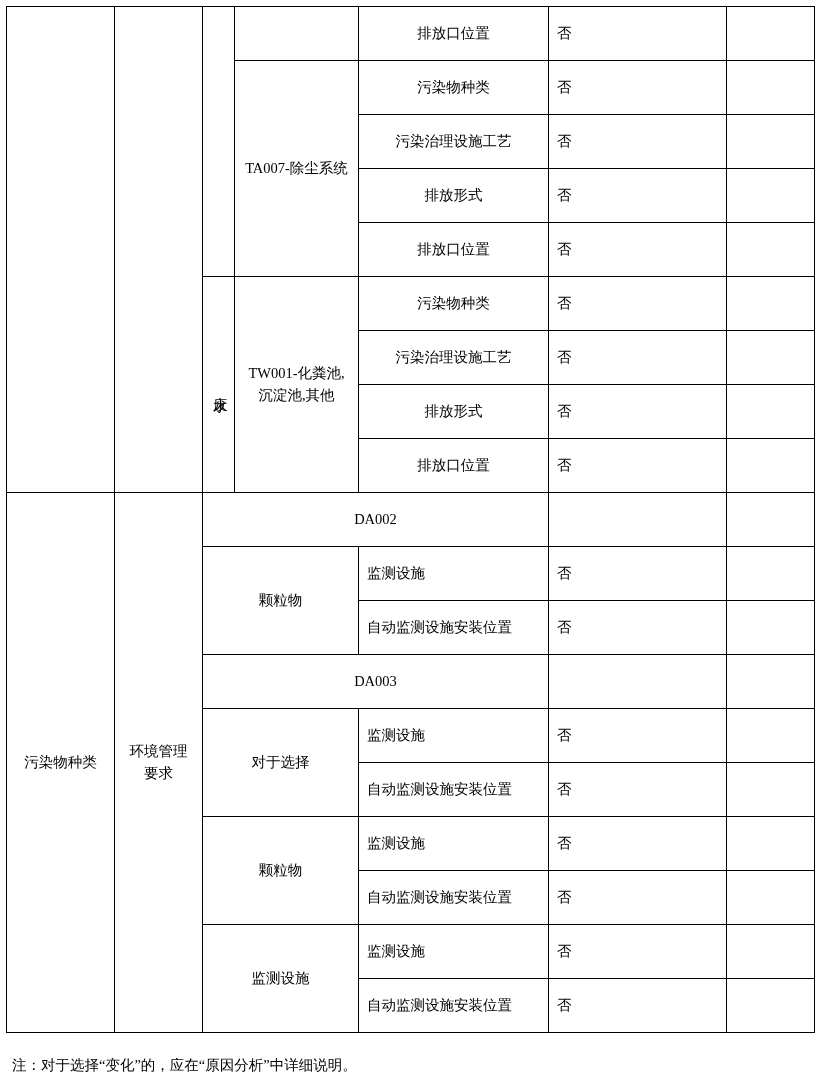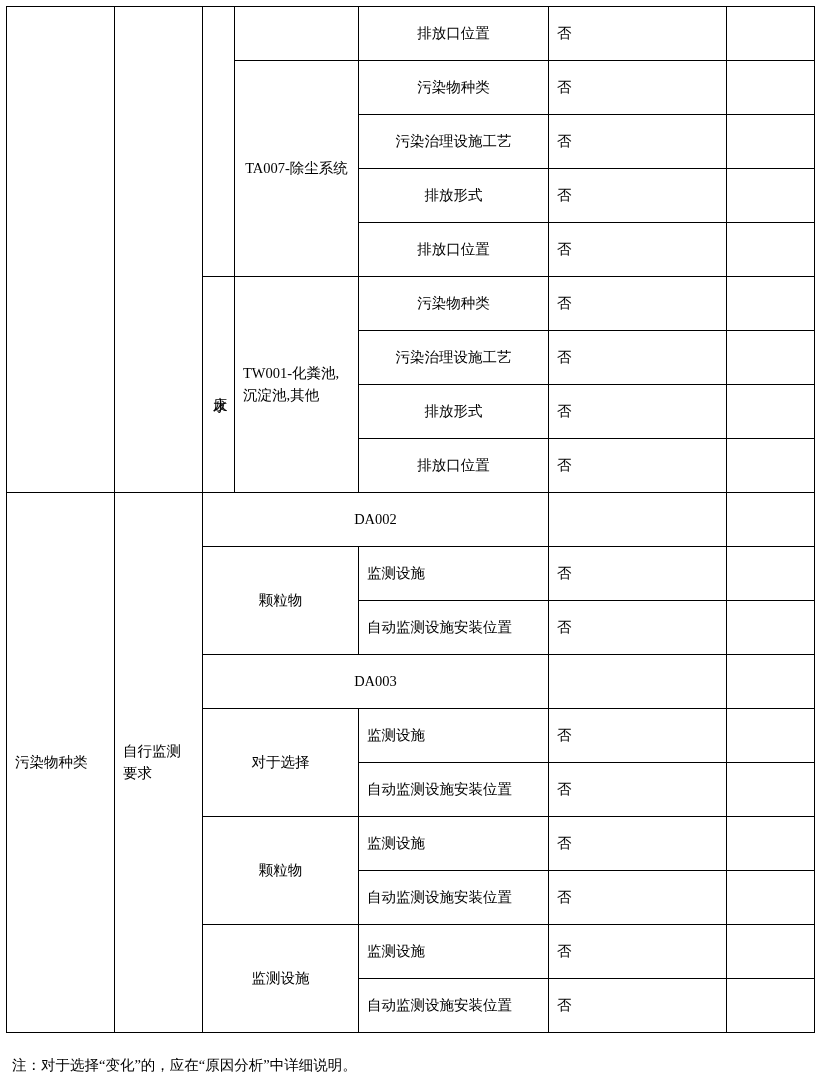--- a/index.html
+++ b/index.html
@@ -50,21 +50,21 @@
   }
   .vert-inner {
     writing-mode: vertical-rl;
     text-orientation: upright;
     display: inline-block;
     line-height: 1.25;
     letter-spacing: 2px;
   }
   .wrap2 {
     display: block;
-    text-align: left;
+    text-align: center;
     line-height: 1.5;
   }
   .note {
     position: absolute;
     left: 12px;
     top: 1050px;
     font-size: 14.5px;
     font-family: "Liberation Serif", "DejaVu Serif", serif;
     color: #000;
   }
@@ -150,21 +150,21 @@
         <td class="c-center">排放口位置</td>
         <td class="c-left">否</td>
         <td class="c-center"></td>
       </tr>
 
       <tr style="height: 54px;">
         <td rowspan="12" class="c-center">
           <span class="wrap2">污染物种类</span>
         </td>
         <td rowspan="12" class="c-center">
-          <span class="wrap2">自行监测要求</span>
+          <span class="wrap2">环境管理要求</span>
         </td>
         <td colspan="3" class="c-center">DA002</td>
         <td class="c-center"></td>
       </tr>
       <tr style="height: 54px;">
         <td rowspan="2" colspan="2" class="c-center">颗粒物</td>
         <td class="c-left">监测设施</td>
         <td class="c-left">否</td>
         <td class="c-center"></td>
       </tr>

